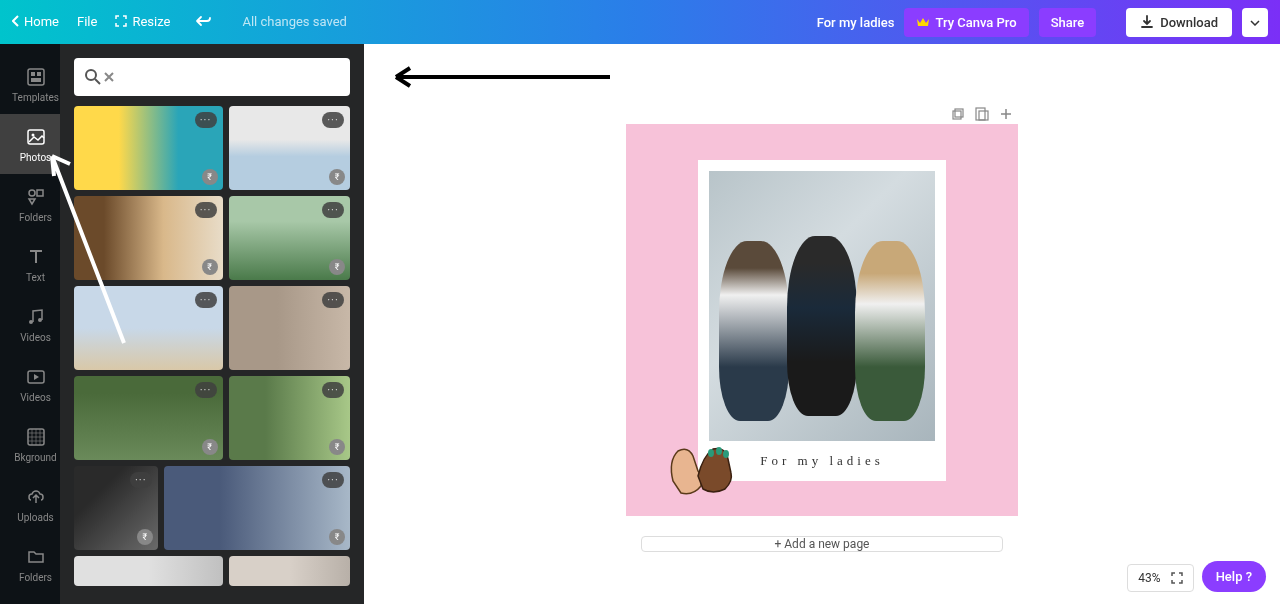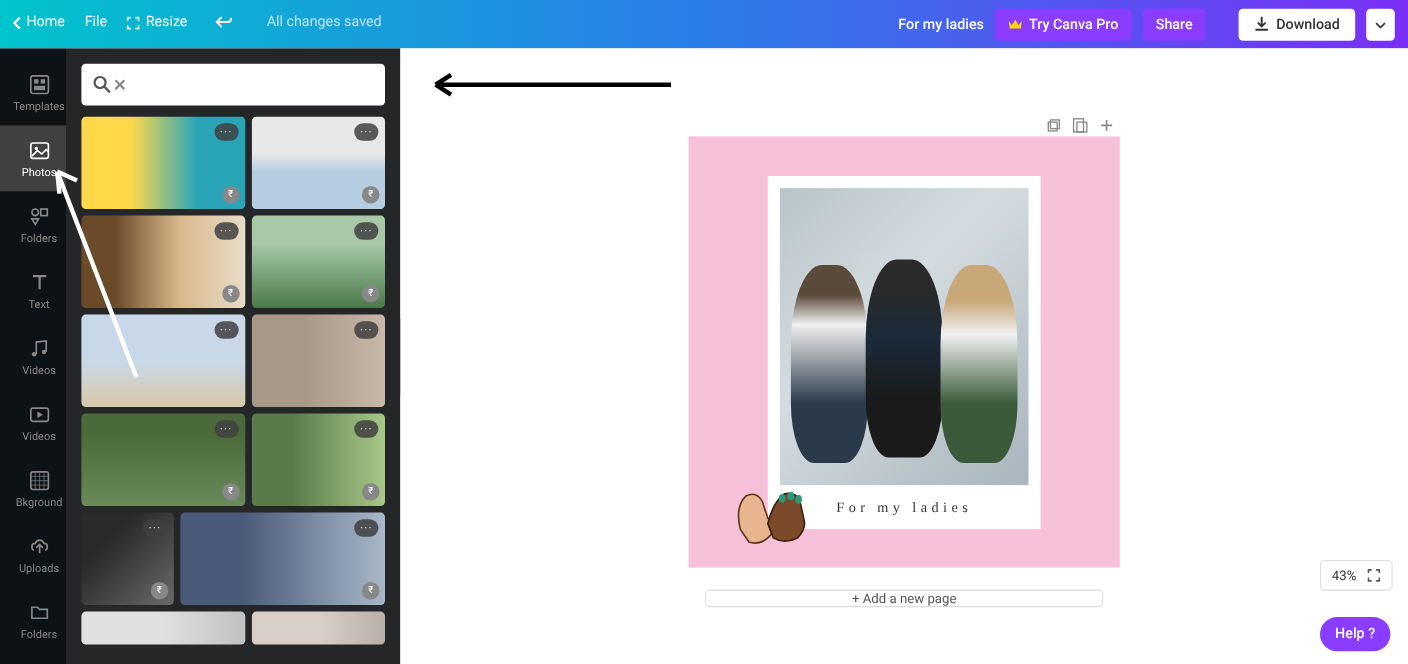--- a/index.html
+++ b/index.html
@@ -41,21 +41,21 @@
     .canvas-area { flex: 1; background: #fff; position: relative; display: flex; flex-direction: column; overflow: auto; }
     .canvas-toolbar { position: absolute; top: 62px; right: 266px; display: flex; gap: 8px; color: #888; }
     .canvas-toolbar span { cursor: pointer; }
     .design { margin: 80px auto 10px; width: 392px; height: 392px; background: #f7c2d9; display: flex; align-items: center; justify-content: center; position: relative; }
     .polaroid { width: 248px; background: #fff; padding: 11px 11px 40px; position: relative; }
     .photo-main { width: 100%; height: 270px; background: linear-gradient(135deg, #b8c4c9 0%, #d4dce0 40%, #a8b5bc 100%); position: relative; overflow: hidden; }
     .caption { position: absolute; bottom: 12px; left: 0; right: 0; text-align: center; font-size: 13px; letter-spacing: 4px; color: #333; font-family: Georgia, serif; }
     .hands { position: absolute; left: -45px; bottom: -30px; width: 100px; height: 90px; }
     .add-page { margin: 10px auto 20px; width: 362px; text-align: center; color: #555; font-size: 12px; cursor: pointer; border: 1px solid #ddd; border-radius: 4px; }
     
-    .bottom-bar { position: absolute; bottom: 12px; right: 14px; display: flex; align-items: flex-start; gap: 24px; flex-direction: column; }
+    .bottom-bar { position: absolute; bottom: 12px; right: 14px; display: flex; align-items: flex-end; gap: 8px; }
     .zoom-box { background: #fff; border: 1px solid #ddd; border-radius: 4px; padding: 6px 10px; font-size: 12px; display: flex; align-items: center; gap: 10px; color: #333; }
     .help-btn { background: #8b3dff; color: #fff; padding: 8px 14px; border-radius: 18px; font-size: 13px; cursor: pointer; font-weight:500; }
     
     .photo-grid::-webkit-scrollbar { width: 6px; }
     .photo-grid::-webkit-scrollbar-thumb { background: #555; border-radius: 3px; }
     
     .annotation-arrow { position: absolute; z-index: 100; pointer-events: none; }
     .arrow1 { left: 386px; top: 62px; }
     .arrow2 { left: 44px; top: 148px; }
     

